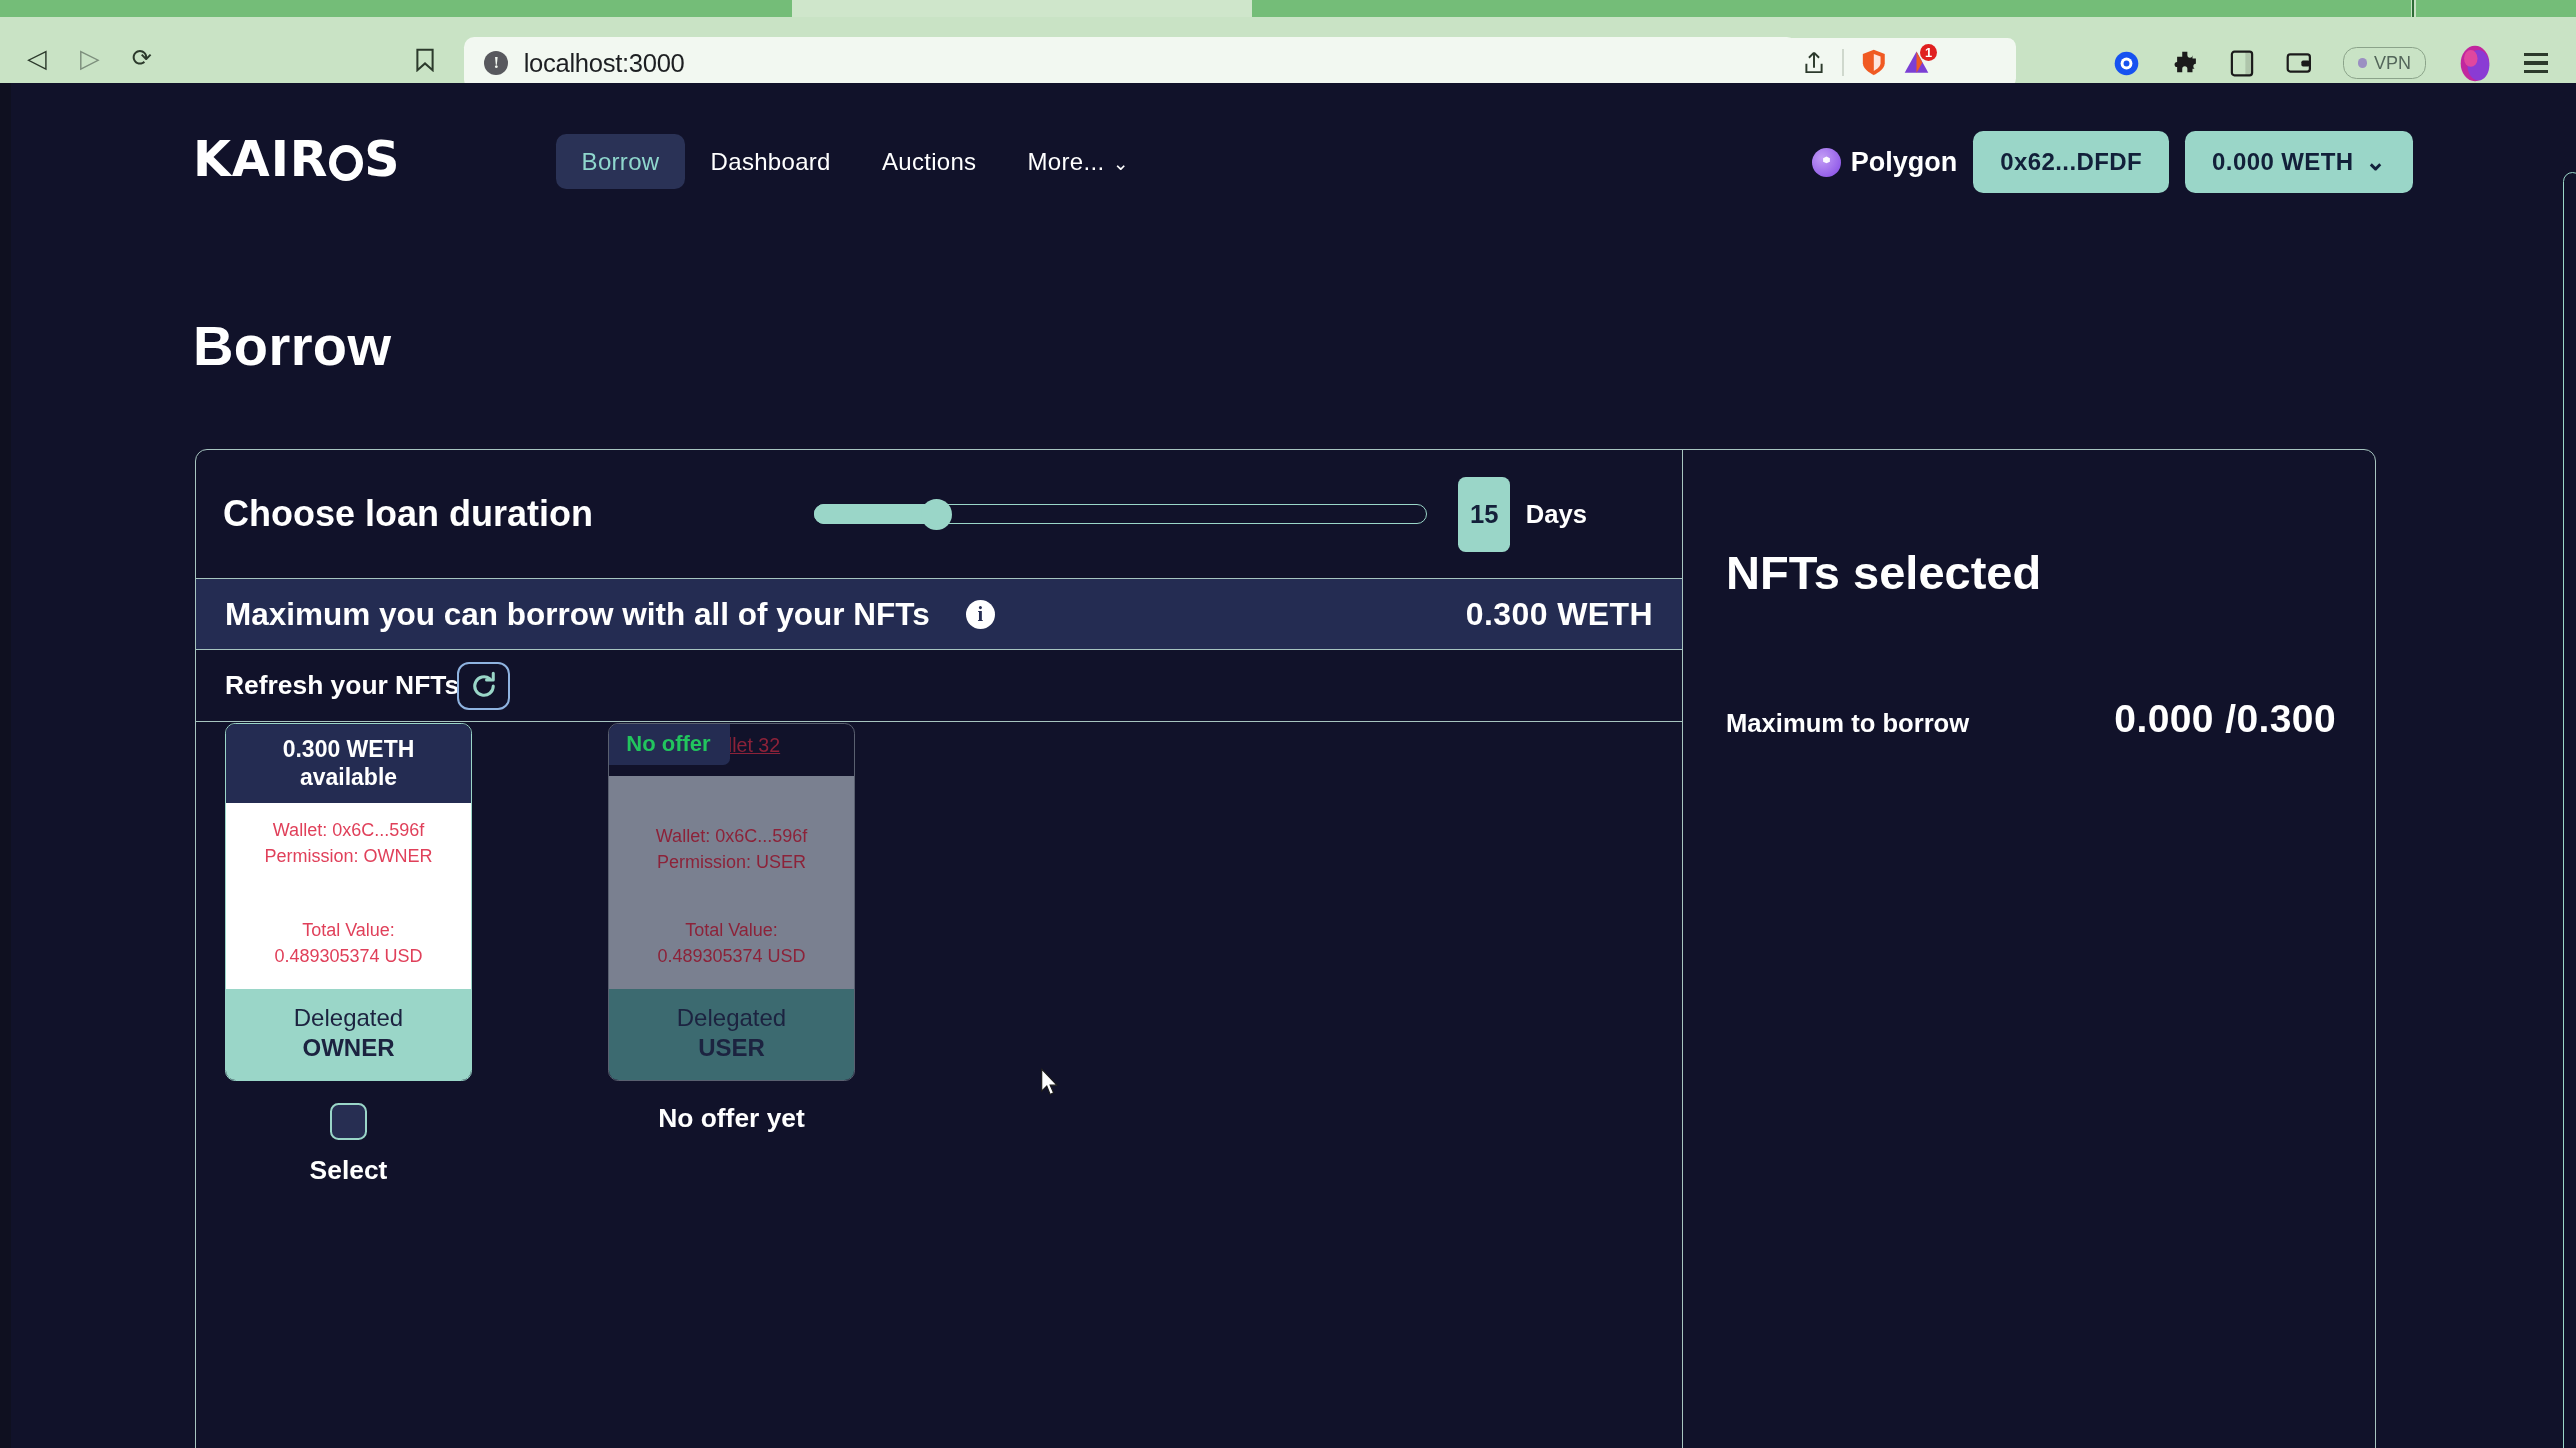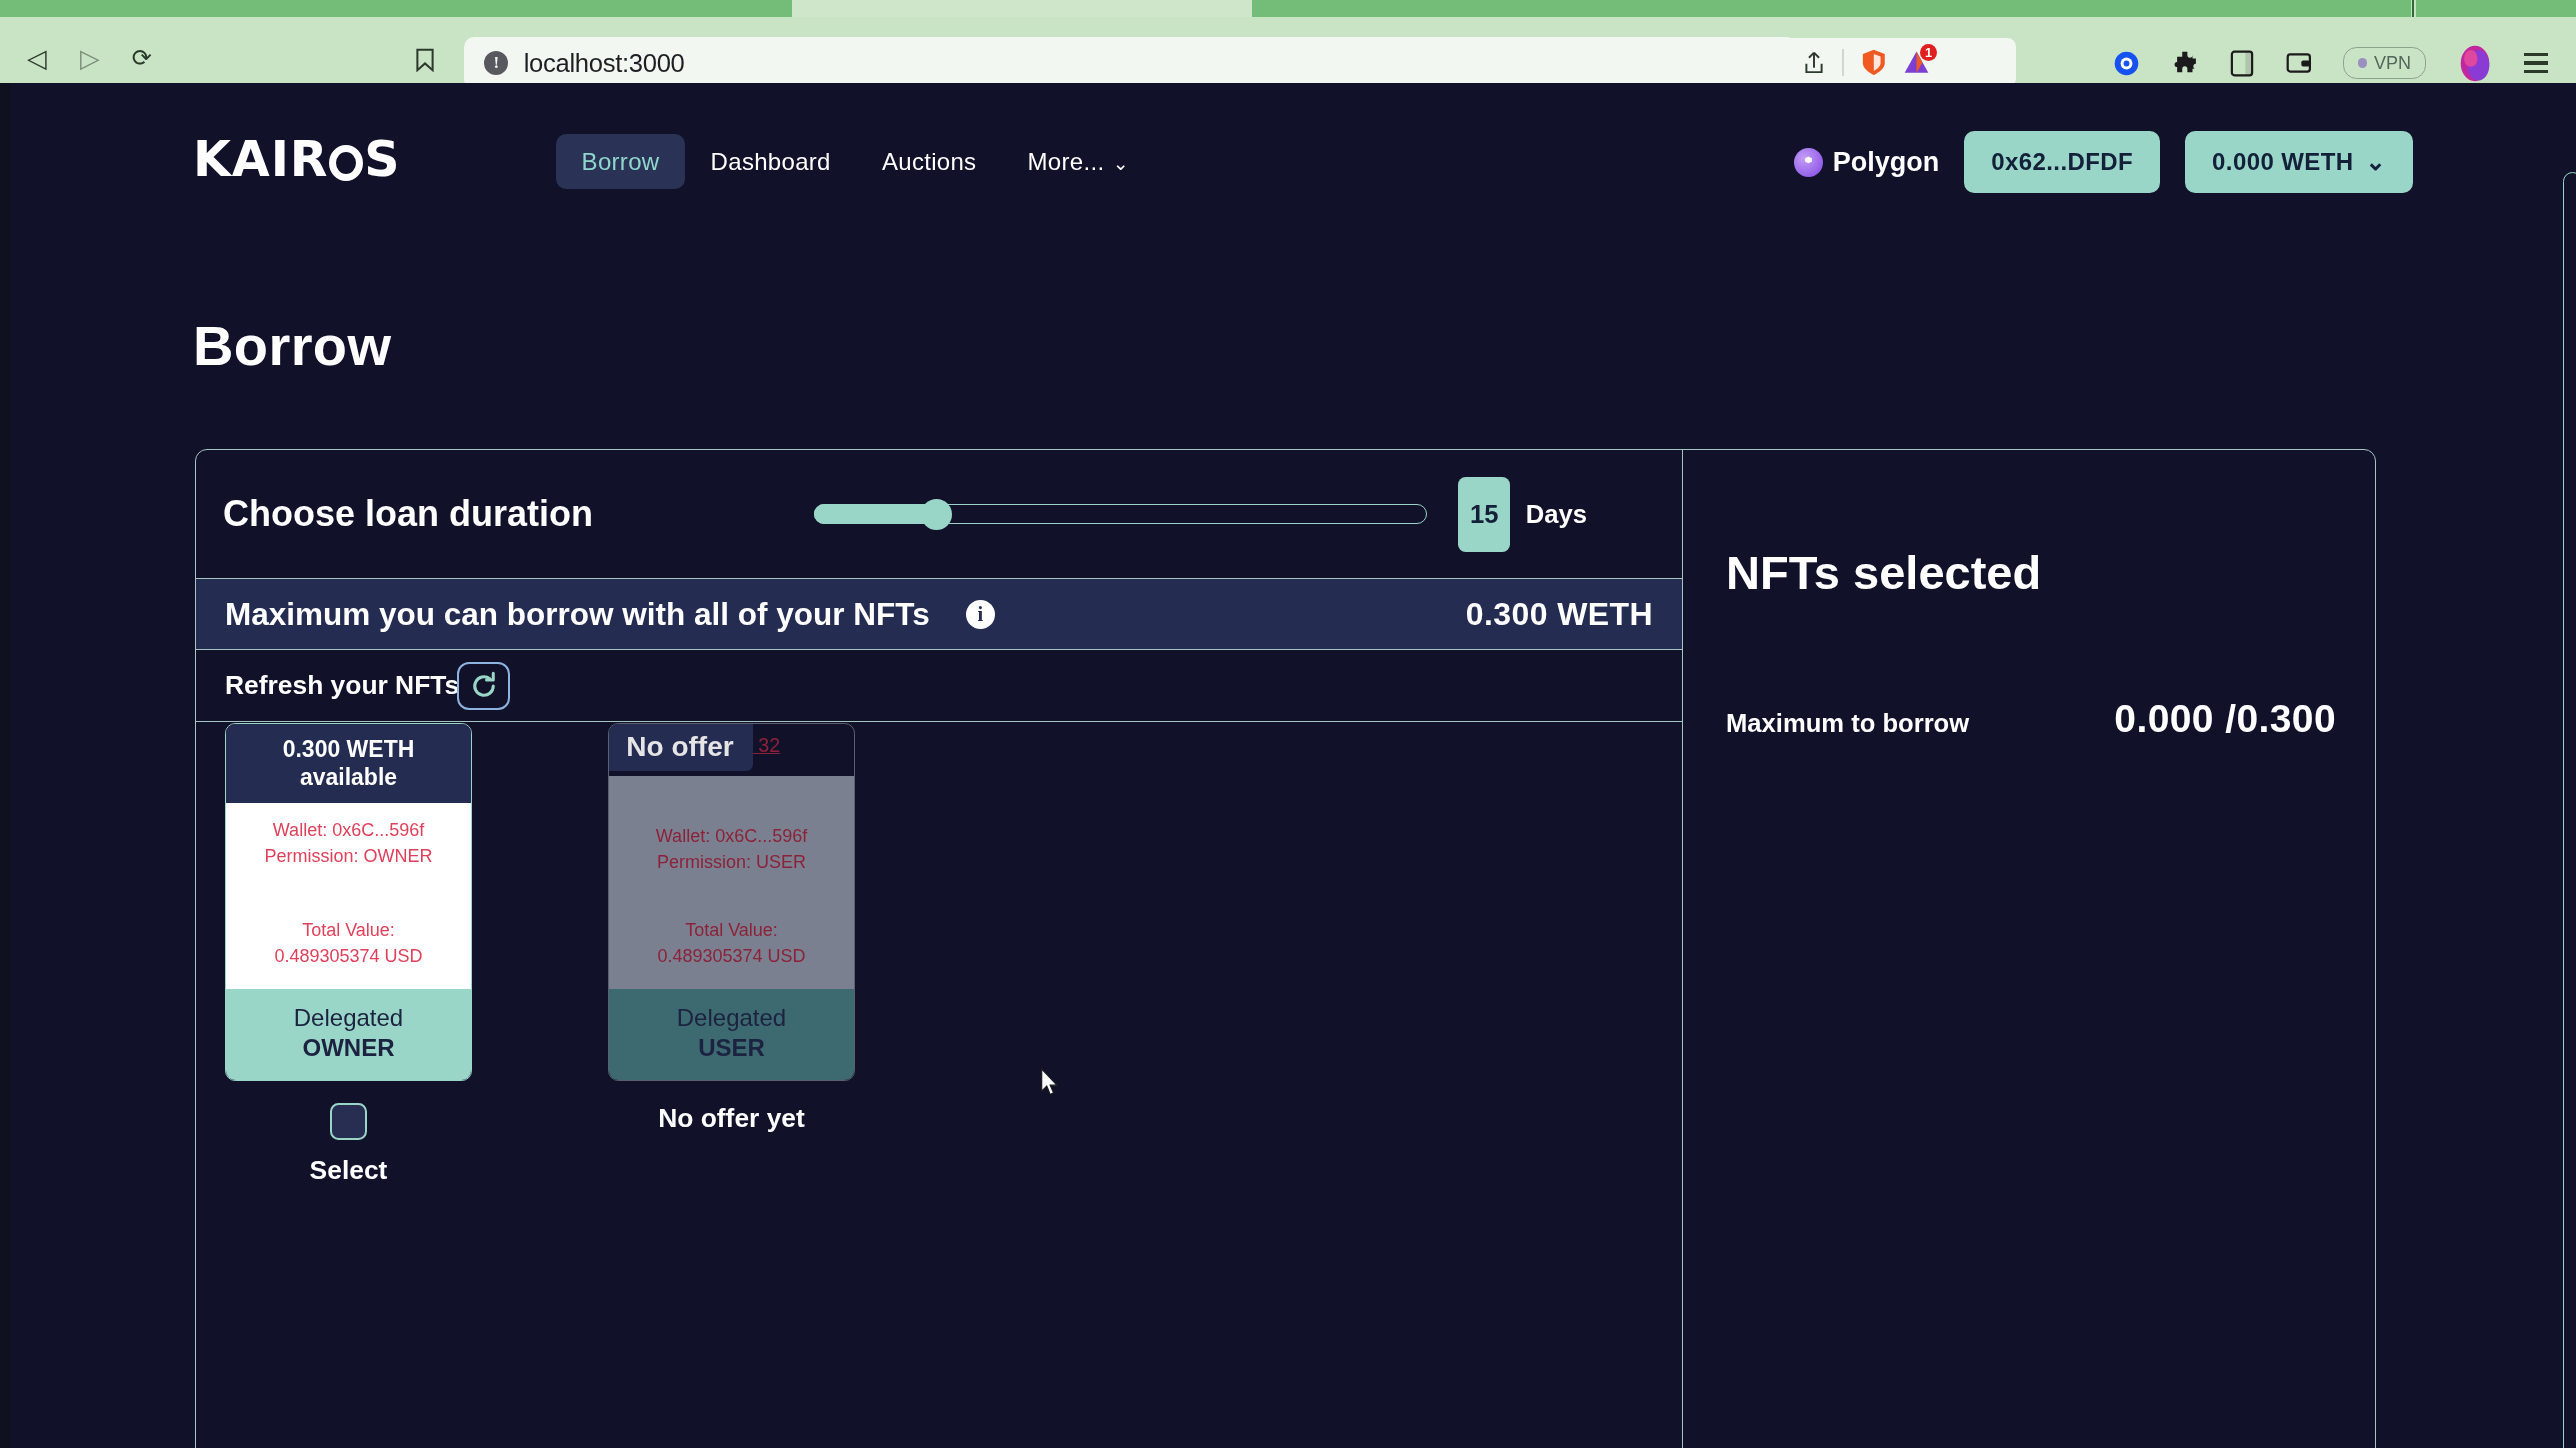--- a/index.html
+++ b/index.html
@@ -94,21 +94,21 @@
   #nav { position: absolute; left: 545px; top: 22px; display: flex; align-items: center; gap: 0; }
   .nav-item {
     font-size: 24px; color: #ffffff; padding: 13.6px 25.6px; border-radius: 10.2px;
     cursor: pointer; white-space: nowrap; letter-spacing: 0.3px;
   }
   .nav-item.active { background: #2a3256; color: #8fd7cd; }
   .nav-item .chev { font-size: 19px; margin-left: 8.5px; }
 
   #wallet-area {
     position: absolute; right: 174px; top: 19px;
-    display: flex; align-items: center; gap: 25px;
+    display: flex; align-items: center; gap: 16px;
   }
   #chain-badge { display: flex; align-items: center; gap: 10.2px; cursor: pointer; }
   #polygon-mark {
     width: 29px; height: 29px; border-radius: 50%;
     background: radial-gradient(circle at 35% 35%, #c39df5, #8247e5);
     display: flex; align-items: center; justify-content: center;
   }
   #chain-name { font-size: 27px; font-weight: bold; color: #ffffff; }
   .pill-btn {
     background: #9ad6c8; color: #12203a; border: none; border-radius: 10.2px;
@@ -219,22 +219,22 @@
   .card-spacer { flex: 1; }
   .card-total { padding-bottom: 20.4px; }
   .card-foot {
     background: #9ad6c8; color: #1c2340; text-align: center;
     padding: 13.6px 6.8px 17px; font-size: 24px; line-height: 1.25;
   }
   .card-foot.dim { background: #3c6a70; }
   .card-foot .bold { font-weight: bold; display: block; }
   .no-offer-badge {
     position: absolute; left: -1.7px; top: -1.7px;
-    background: #242c52; color: #e5e5e5;
-    font-size: 28px; font-weight: bold;
+    background: #242c52; color: #22c55e;
+    font-size: 22px; font-weight: bold;
     padding: 8.5px 19px; border-radius: 6.8px 0 6.8px 0; z-index: 3;
   }
   .collection-link {
     position: absolute; top: 10.2px; left: 0; width: 100%; text-align: center;
     font-size: 19.6px; color: #8c2239; text-decoration: underline; z-index: 2;
   }
   .nft-foot-row {
     margin-top: 22px; display: flex; align-items: center; gap: 15.3px;
     justify-content: center;
     flex-direction: column;

